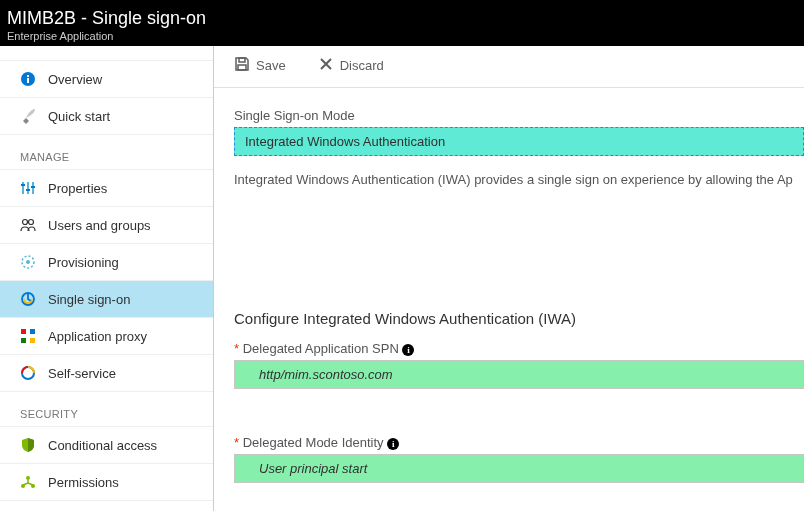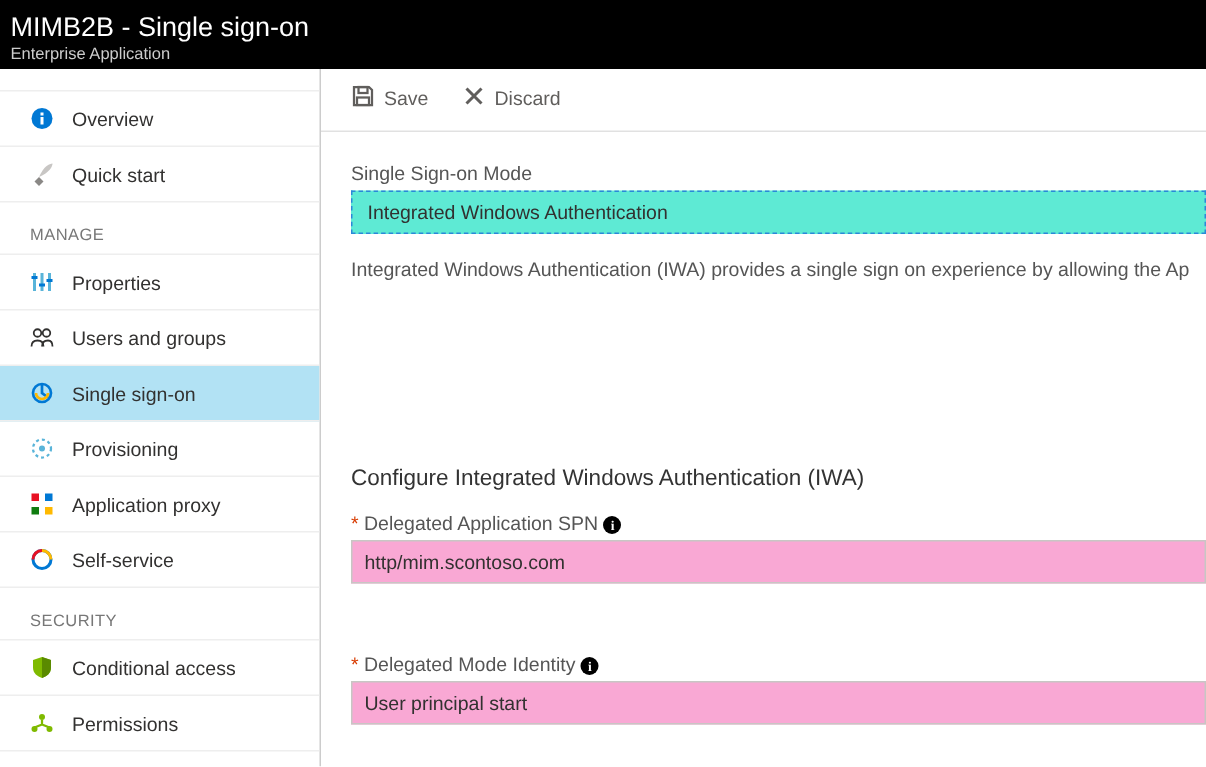--- a/index.html
+++ b/index.html
@@ -38,21 +38,21 @@
     overflow-y: auto;
   }
   .content {
     flex: 1;
     position: relative;
     overflow: hidden;
   }
   .toolbar {
     display: flex;
     align-items: center;
-    gap: 22px;
+    gap: 32px;
     padding: 10px 20px 12px 20px;
     border-bottom: 1px solid #e1e1e1;
     margin-bottom: 20px;
   }
   .toolbar-btn {
     display: flex;
     align-items: center;
     gap: 6px;
     color: #605e5c;
     cursor: pointer;
@@ -99,25 +99,26 @@
   .select-box {
     border: 1px dashed #2b88d8;
     padding: 6px 10px;
     width: 100%;
     font-size: 13px;
     background: #5eead4;
     color: #323130;
   }
   .input-box {
     border: 1px solid #c8c6c4;
-    padding: 6px 8px;
+    padding: 6px 24px;
     width: 100%;
     font-size: 13px;
-    background: #f9a8d4;
+    background: #86efac;
     color: #323130;
+    font-style: italic;
   }
   .field { margin-bottom: 10px; }
   .desc {
     color: #555;
     font-size: 13px;
     margin-top: 14px;
     line-height: 1.5;
     white-space: nowrap;
   }
   .gap-large { height: 120px; }
@@ -189,38 +190,38 @@
       <span class="icon">
         <svg viewBox="0 0 16 16">
             <circle cx="5" cy="5" r="2.5" fill="none" stroke="#323130" stroke-width="1.2"></circle>
             <circle cx="11" cy="5" r="2.5" fill="none" stroke="#323130" stroke-width="1.2"></circle>
             <path d="M1 14c0-3 2-4 4-4s4 1 4 4" fill="none" stroke="#323130" stroke-width="1.2"></path>
             <path d="M8 14c0-3 2-4 4-4s3 1 3 4" fill="none" stroke="#323130" stroke-width="1.2"></path>
           </svg>
       </span>
       <span>Users and groups</span>
     </div>
+    <div class="nav-item">
+      <span class="icon">
+        <svg viewBox="0 0 16 16">
+            <circle cx="8" cy="8" r="6" fill="none" stroke="#59b4d9" stroke-width="1.5" stroke-dasharray="2 2"></circle>
+            <circle cx="8" cy="8" r="2" fill="#59b4d9"></circle>
+          </svg>
+      </span>
+      <span>Provisioning</span>
+    </div>
     <div class="nav-item active">
       <span class="icon">
         <svg viewBox="0 0 16 16">
             <circle cx="8" cy="8" r="6" fill="none" stroke="#0078d4" stroke-width="1.8"></circle>
             <path d="M8 2 L8 8 L12 11" fill="none" stroke="#0078d4" stroke-width="1.8"></path>
             <path d="M4 8 a4 4 0 0 0 8 0" fill="none" stroke="#ffb900" stroke-width="1.8"></path>
           </svg>
       </span>
       <span>Single sign-on</span>
-    </div>
-    <div class="nav-item">
-      <span class="icon">
-        <svg viewBox="0 0 16 16">
-            <circle cx="8" cy="8" r="6" fill="none" stroke="#59b4d9" stroke-width="1.5" stroke-dasharray="2 2"></circle>
-            <circle cx="8" cy="8" r="2" fill="#59b4d9"></circle>
-          </svg>
-      </span>
-      <span>Provisioning</span>
     </div>
     <div class="nav-item">
       <span class="icon">
         <svg viewBox="0 0 16 16">
             <rect x="1" y="1" width="5" height="5" fill="#e81123"></rect>
             <rect x="10" y="1" width="5" height="5" fill="#0078d4"></rect>
             <rect x="1" y="10" width="5" height="5" fill="#107c10"></rect>
             <rect x="10" y="10" width="5" height="5" fill="#ffb900"></rect>
           </svg>
       </span>

